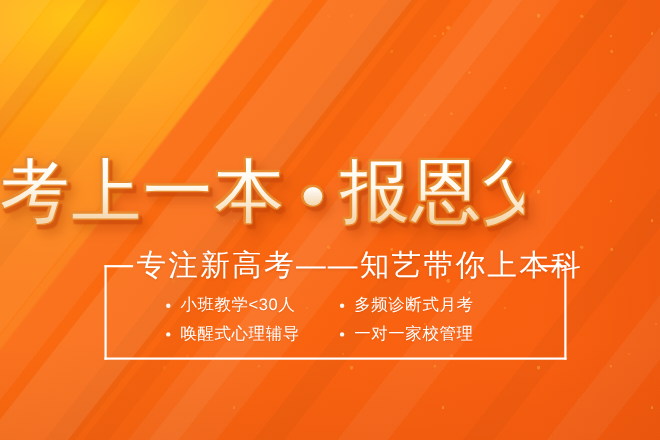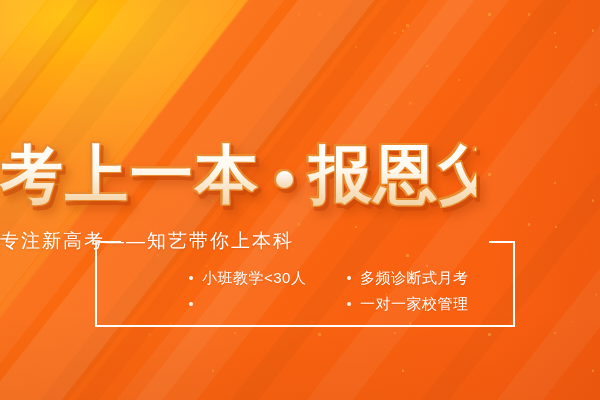--- a/index.html
+++ b/index.html
@@ -104,21 +104,21 @@
   
   .headline {
     position: absolute;
     top: 139px;
     left: 0;
     width: 476px;
     text-align: center;
     white-space: nowrap;
     font-size: 63px;
     line-height: 70px;
-    font-weight: bold;
+    font-weight: normal;
     letter-spacing: 2px;
     color: #fdf3e2;
     background: linear-gradient(to bottom, #ffffff 0%, #fffaf0 42%, #f8dfbc 78%, #f0cf9f 100%);
     -webkit-background-clip: text;
             background-clip: text;
     -webkit-text-fill-color: transparent;
     
     filter:
       drop-shadow(1.4px 0 0 #e98a2e)
       drop-shadow(-1.4px 0 0 #e98a2e)
@@ -156,43 +156,42 @@
   .frame .edge.bottom { left: 0;  bottom: 0; width: 420px; height: 2px; }
   .frame .edge.top-l  { left: 0;  top: 0;   width: 26px; height: 2px; }
   .frame .edge.top-r  { right: 0; top: 0;   width: 26px; height: 2px; }
 
   
   .subtitle {
     position: absolute;
     left: 0;
     top: 227px;
     width: 530px;
-    text-align: left;
+    text-align: right;
     white-space: nowrap;
-    font-size: 19px;
+    font-size: 27px;
     line-height: 28px;
     letter-spacing: 2px;
     color: #ffffff;
     text-shadow: 0 1px 2px rgba(170,60,0,0.30);
   }
 
   
   .features {
     position: absolute;
     left: 95px;
     top: 266px;
     width: 420px;
     display: grid;
     grid-template-columns: 150px 150px;
     grid-auto-rows: 24px;
     justify-content: center;
     align-items: center;
     column-gap: 8px;
     row-gap: 2px;
-    margin-left: 38px;
   }
   .feature {
     display: flex;
     align-items: center;
     white-space: nowrap;
     font-size: 15px;
     line-height: 20px;
     color: #ffffff;
     letter-spacing: 0.5px;
     text-shadow: 0 1px 1px rgba(170,60,0,0.22);
@@ -242,20 +241,21 @@
     <div class="feature">
       <span class="bullet"></span>
       <span>小班教学&lt;30人</span>
     </div>
     <div class="feature">
       <span class="bullet"></span>
       <span>多频诊断式月考</span>
     </div>
     <div class="feature">
       <span class="bullet"></span>
+      <span>唤醒式心理辅导</span>
     </div>
     <div class="feature">
       <span class="bullet"></span>
       <span>一对一家校管理</span>
     </div>
   </div>
 
 </div>
 
 </body></html>

